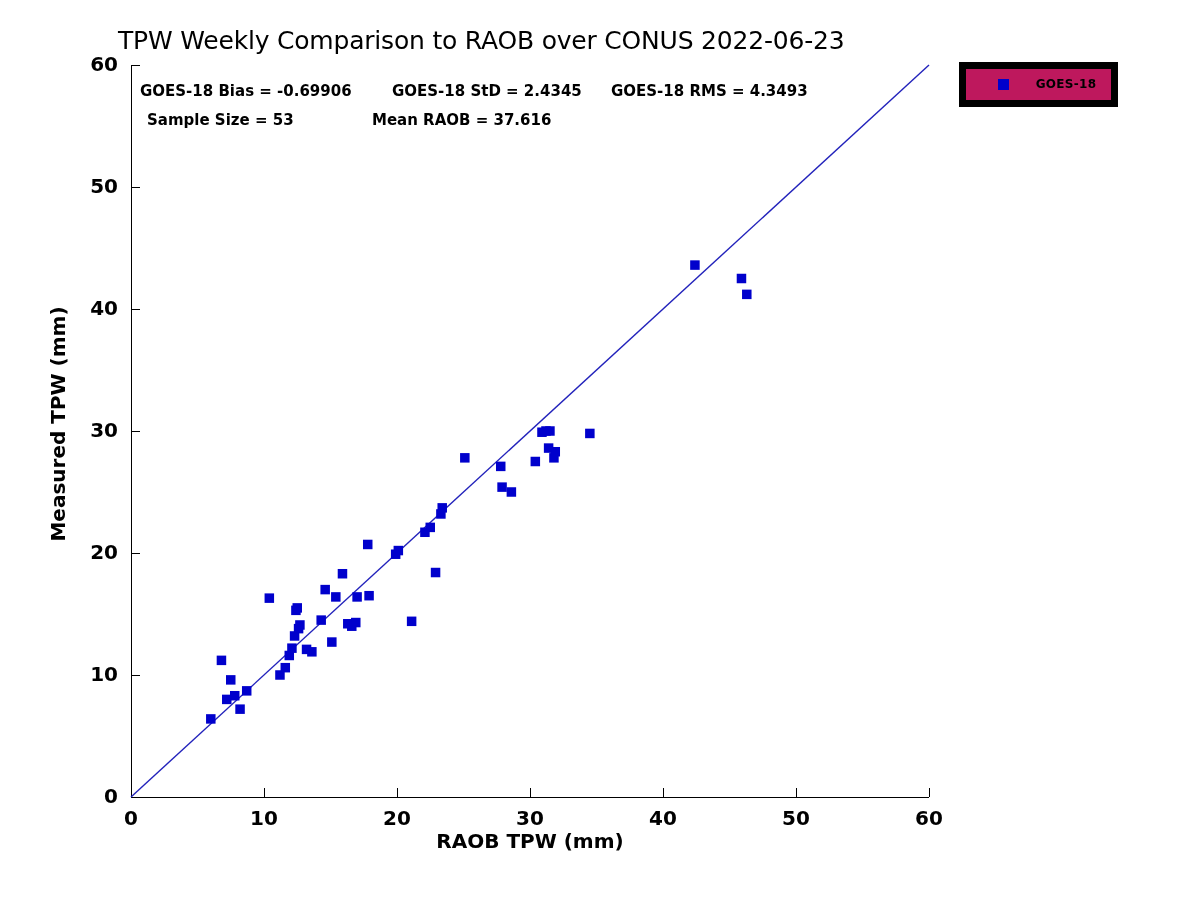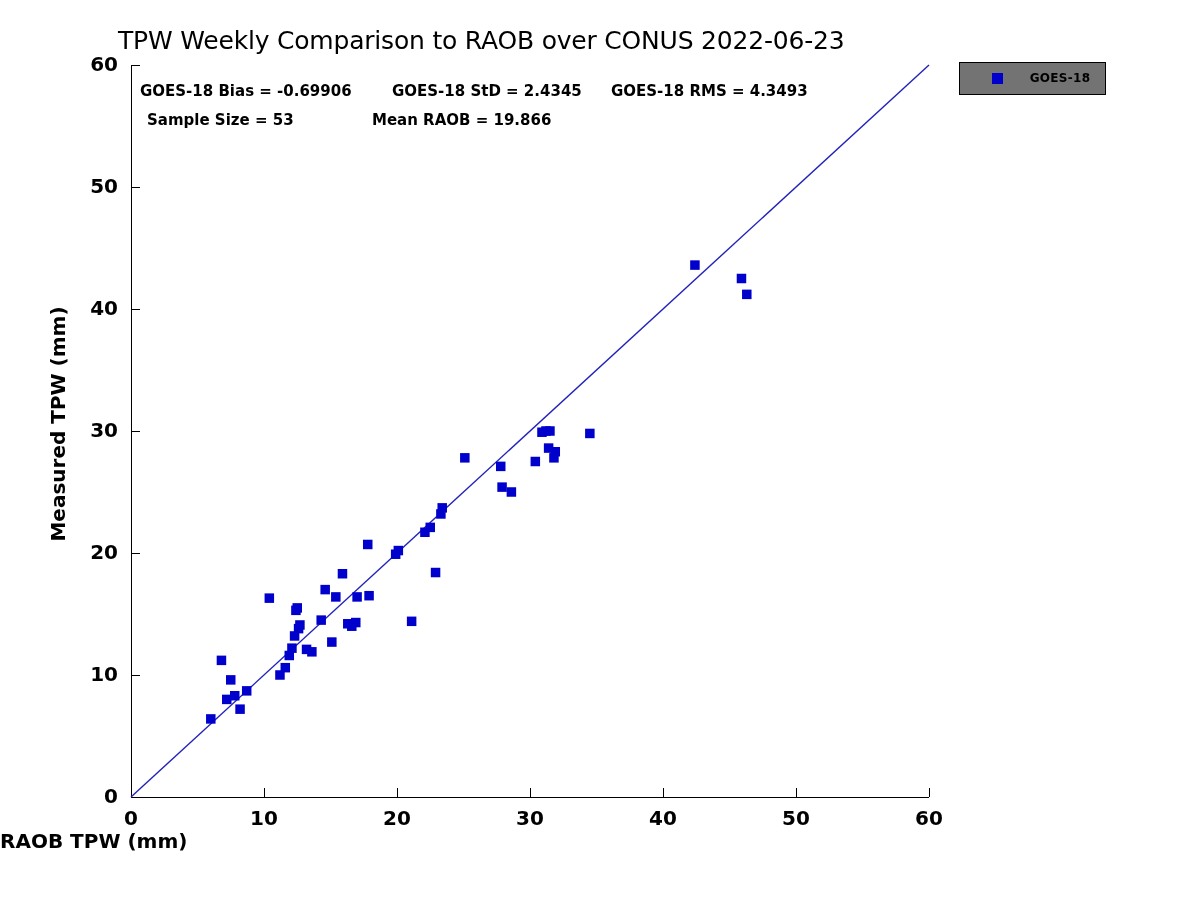--- a/index.html
+++ b/index.html
@@ -82,21 +82,21 @@
     text-align: right;
     width: 60px;
     left: 58px;
   }
 
   #xlabel {
     position: absolute;
     left: 0;
     top: 829px;
     width: 1060px;
-    text-align: left;
+    text-align: center;
     font-size: 20px;
     font-weight: bold;
   }
   #ylabel {
     position: absolute;
     left: -262px;
     top: 412px;
     width: 640px;
     text-align: center;
     font-size: 20px;
@@ -117,22 +117,22 @@
   #stat-n      { left: 147px; top: 111px; }
   #stat-mean   { left: 372px; top: 111px; }
 
   
   #legend {
     position: absolute;
     left: 959px;
     top: 62px;
     width: 145px;
     height: 31px;
-    border: 1px solid #000000;
-    background: #737373;
+    border: 7px solid #000000;
+    background: #be185d;
   }
   #legend-swatch {
     position: absolute;
     left: 32px;
     top: 10px;
     width: 11px;
     height: 11px;
   }
   #legend-label {
     position: absolute;
@@ -159,21 +159,21 @@
 <body>
 
 <div id="figure">
 
   <div id="chart-title">TPW Weekly Comparison to RAOB over CONUS 2022-06-23</div>
 
   <div class="stat" id="stat-bias">GOES-18 Bias = -0.69906</div>
   <div class="stat" id="stat-std">GOES-18 StD = 2.4345</div>
   <div class="stat" id="stat-rms">GOES-18 RMS = 4.3493</div>
   <div class="stat" id="stat-n">Sample Size = 53</div>
-  <div class="stat" id="stat-mean">Mean RAOB = 19.866</div>
+  <div class="stat" id="stat-mean">Mean RAOB = 37.616</div>
 
   <div id="axis-left"></div>
   <div id="axis-bottom"></div>
 
   <div id="tick-marks-x">
       <div class="tick-x" style="left: 131px;"></div>
       <div class="tick-x" style="left: 264px;"></div>
       <div class="tick-x" style="left: 397px;"></div>
       <div class="tick-x" style="left: 530px;"></div>
       <div class="tick-x" style="left: 663px;"></div>

